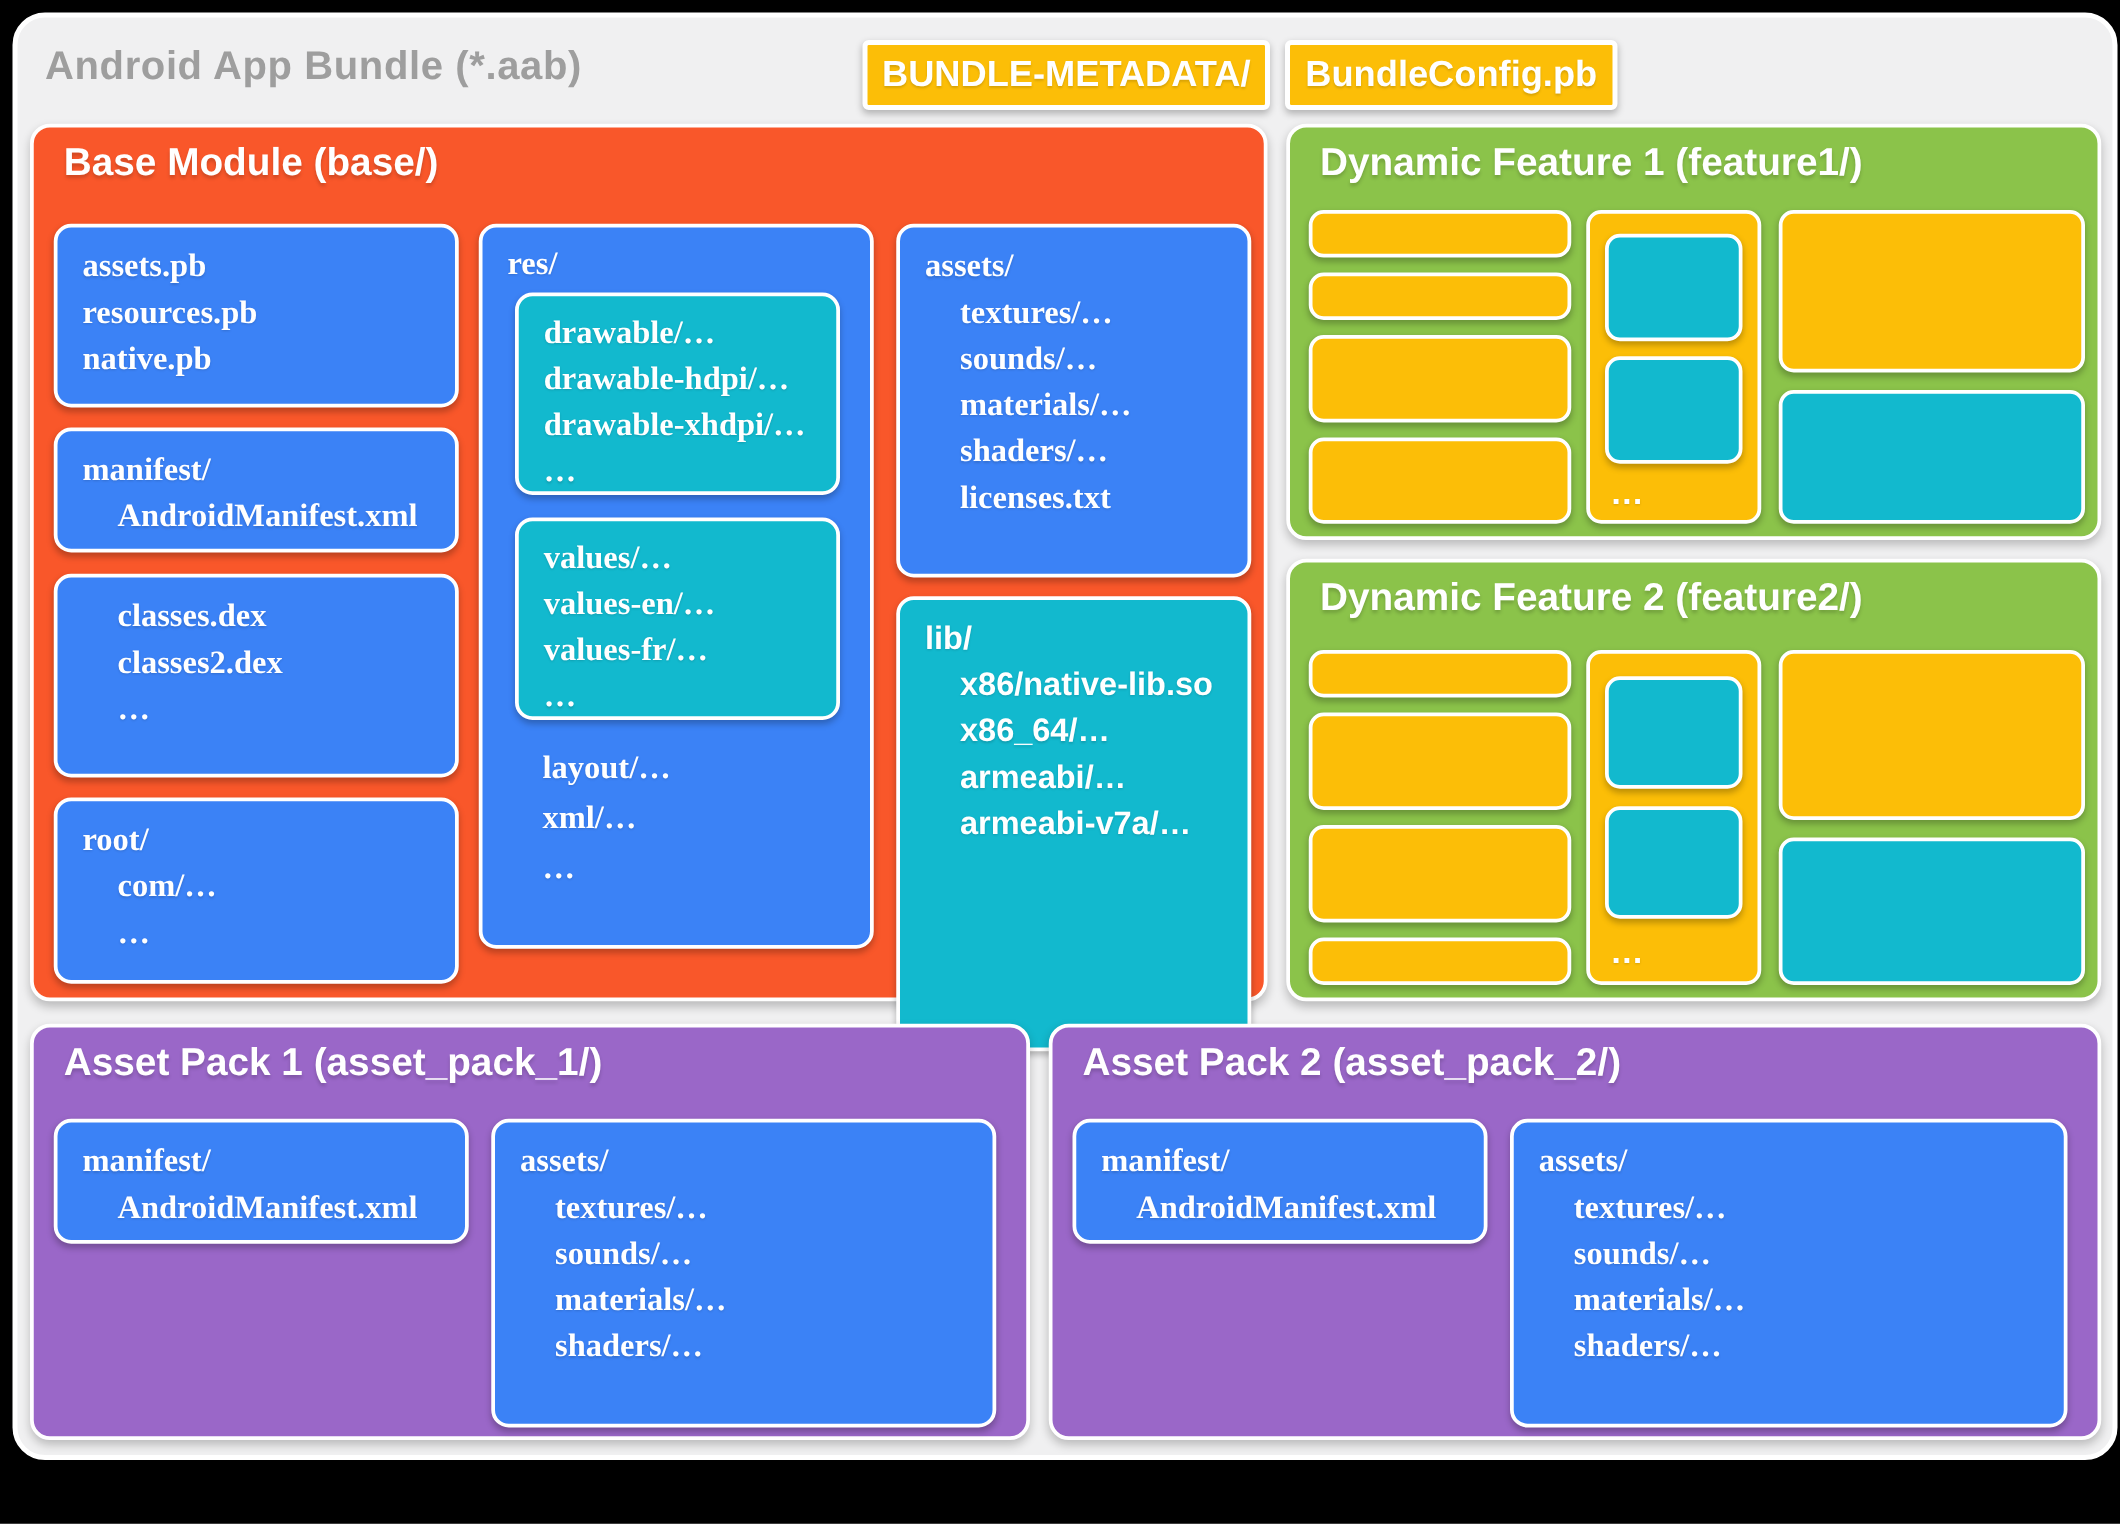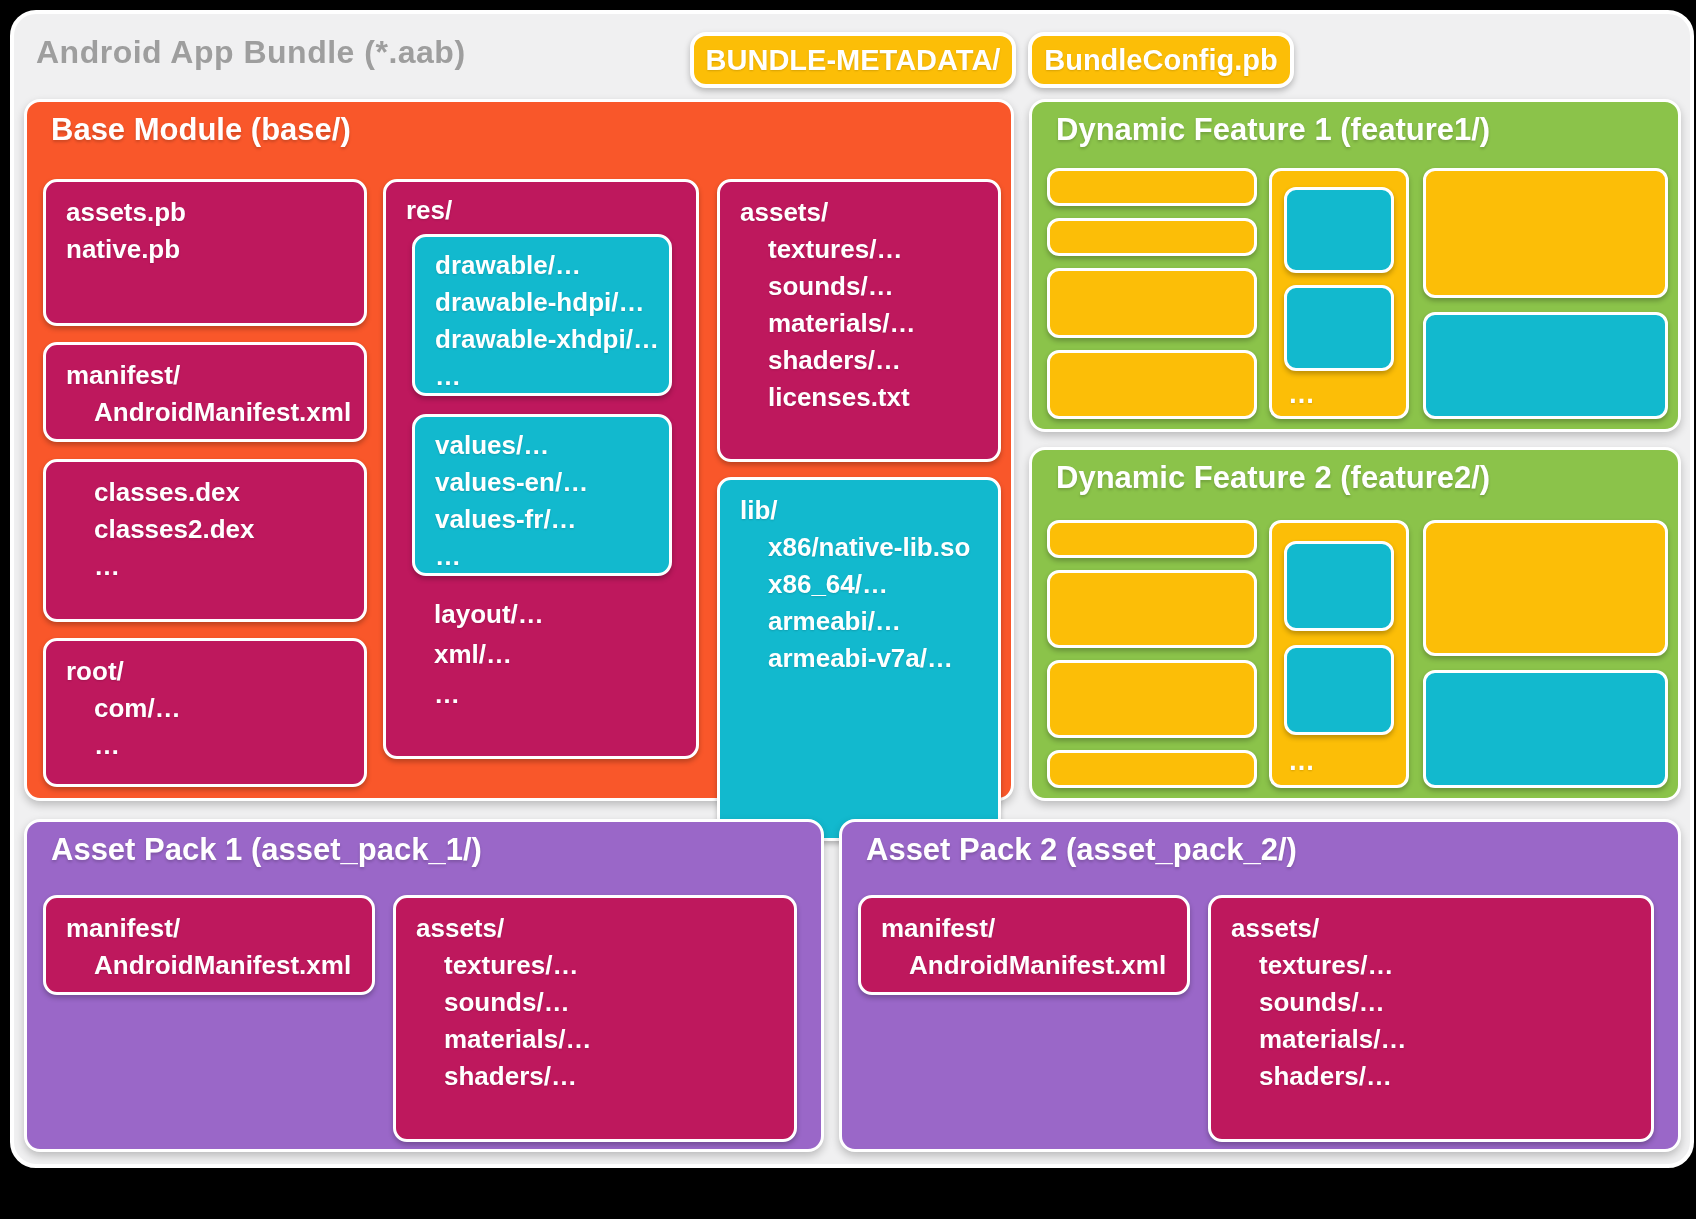--- a/index.html
+++ b/index.html
@@ -11,21 +11,21 @@
     position:absolute;left:10px;top:10px;width:1676px;height:1150px;
     background:#F0F0F1;border:4px solid #FFFFFF;border-radius:26px;
     box-sizing:content-box;
   }
   .page-title{
     position:absolute;left:22px;top:20px;font-size:32px;color:#9E9E9E;
     letter-spacing:.5px;white-space:nowrap;
   }
   .badge{
     position:absolute;top:18px;height:56px;display:flex;align-items:center;justify-content:center;
-    background:#FCBE07;border:4px solid #fff;border-radius:16px;box-sizing:border-box;
+    background:#FCBE07;border:4px solid #fff;border-radius:5px;box-sizing:border-box;
     box-shadow:0 3px 6px rgba(0,0,0,.25);
     color:#fff;font-size:29px;white-space:nowrap;text-shadow:0 1px 2px rgba(0,0,0,.15);
   }
   .badge.b1{left:676px;width:326px;}
   .badge.b2{left:1014px;width:266px;}
   .panel{
     position:absolute;border:3px solid #fff;border-radius:16px;box-sizing:border-box;
     box-shadow:0 4px 8px rgba(0,0,0,.22);
   }
   .panel.orange{background:#F9572A;}
@@ -33,21 +33,21 @@
   .panel.purple{background:#9A67C8;}
   .panel-title{
     position:absolute;left:24px;top:10px;font-size:31px;color:#fff;white-space:nowrap;
     text-shadow:0 2px 3px rgba(0,0,0,.18);
   }
   .box{
     position:absolute;border:3px solid #fff;border-radius:14px;box-sizing:border-box;
     box-shadow:0 3px 5px rgba(0,0,0,.25);color:#fff;
     padding:12px 18px 14px 20px;overflow:hidden;
   }
-  .box.yellow{background:#be185d;}
+  .box.yellow{background:#3b82f6;font-family:Liberation Serif, serif;}
   .box.cyan{background:#12B9CE;}
   .ln{font-size:26px;line-height:37px;white-space:nowrap;text-shadow:0 1px 2px rgba(0,0,0,.15);}
   .ind{padding-left:28px;}
   .res-label{position:absolute;left:20px;top:10px;font-size:26px;line-height:37px;color:#fff;text-shadow:0 1px 2px rgba(0,0,0,.15);}
   .res-tail{position:absolute;left:48px;top:412px;color:#fff;}
   .res-tail .ln{line-height:40px;}
   .mini{
     position:absolute;border:3px solid #fff;border-radius:12px;box-sizing:border-box;
     box-shadow:0 3px 5px rgba(0,0,0,.25);
   }
@@ -64,20 +64,21 @@
 
   <div class="page-title">Android App Bundle (*.aab)</div>
   <div class="badge b1">BUNDLE-METADATA/</div>
   <div class="badge b2">BundleConfig.pb</div>
 
   <div class="panel orange" style="left:10px;top:85px;width:990px;height:702px;">
     <div class="panel-title">Base Module (base/)</div>
 
     <div class="box yellow" style="left:16px;top:77px;width:324px;height:147px;">
       <div class="ln">assets.pb</div>
+      <div class="ln">resources.pb</div>
       <div class="ln">native.pb</div>
     </div>
 
     <div class="box yellow" style="left:16px;top:240px;width:324px;height:100px;">
       <div class="ln">manifest/</div>
       <div class="ln ind">AndroidManifest.xml</div>
     </div>
 
     <div class="box yellow" style="left:16px;top:357px;width:324px;height:163px;">
       <div class="ln ind">classes.dex</div>

